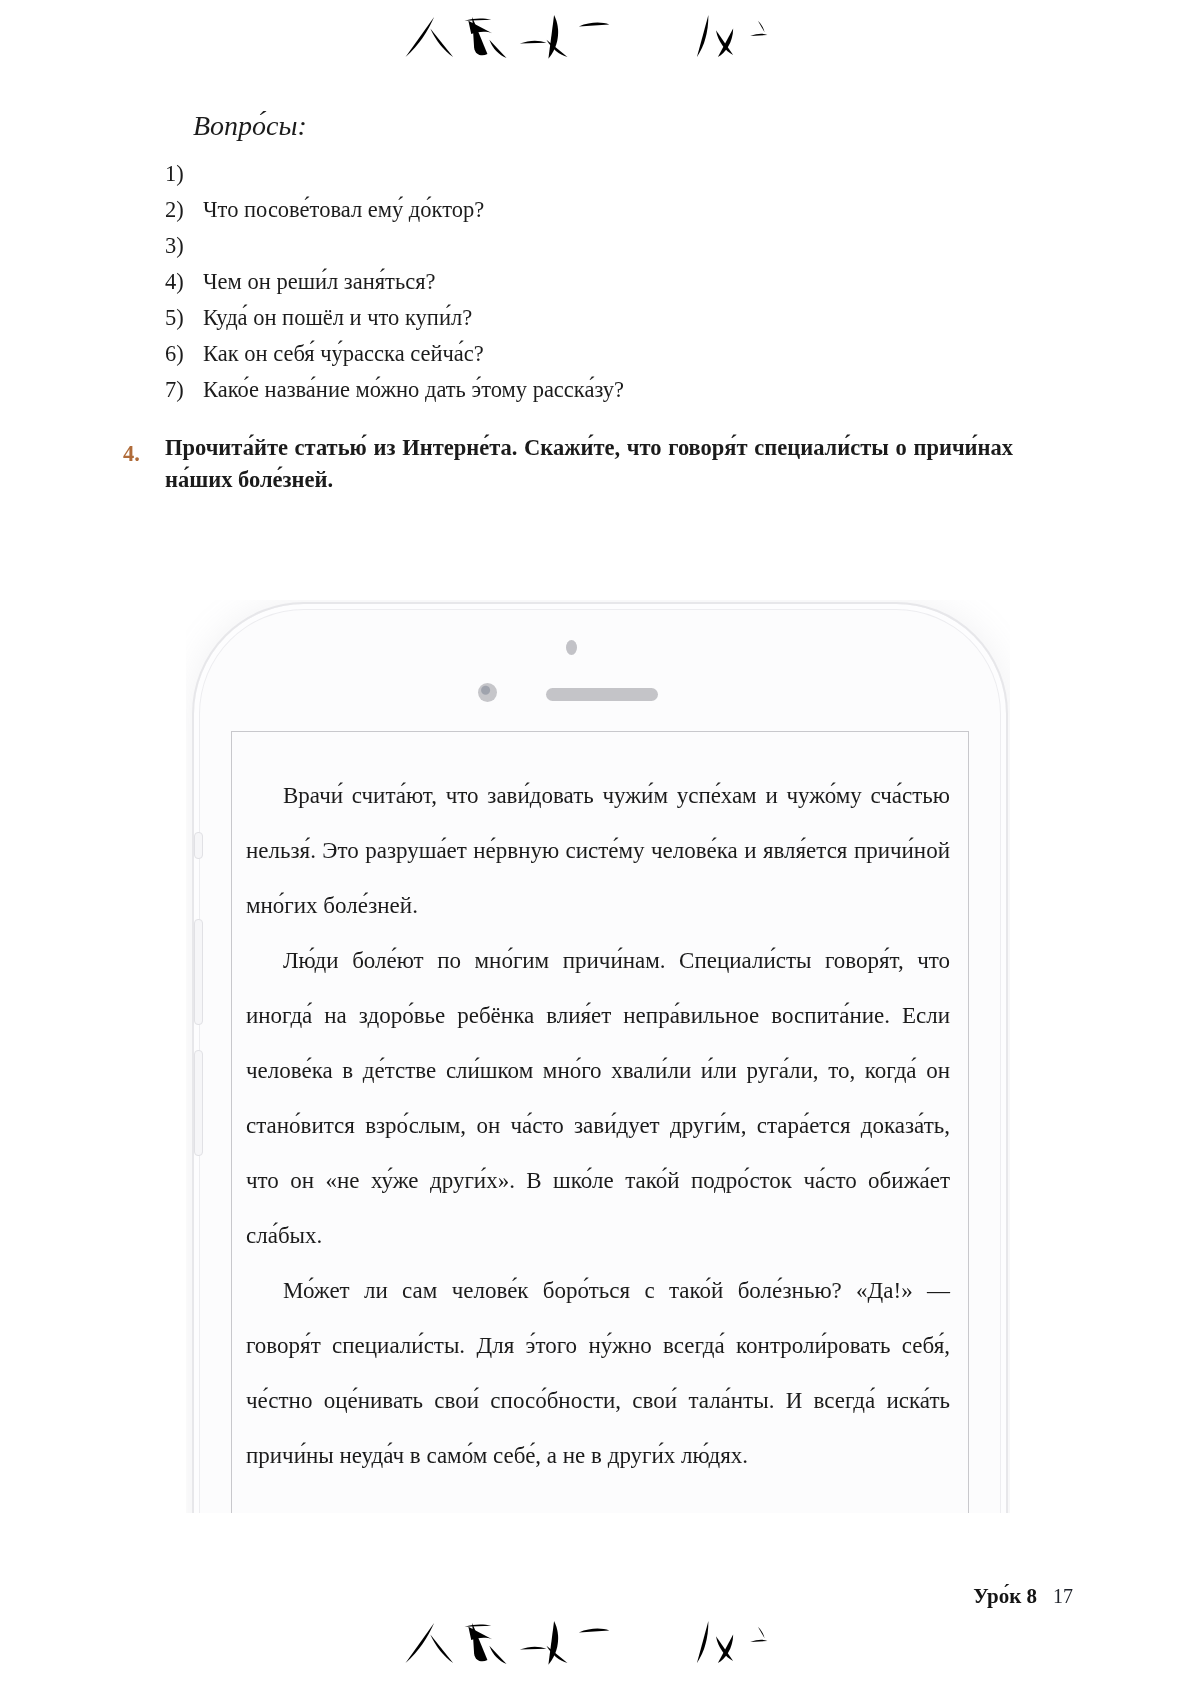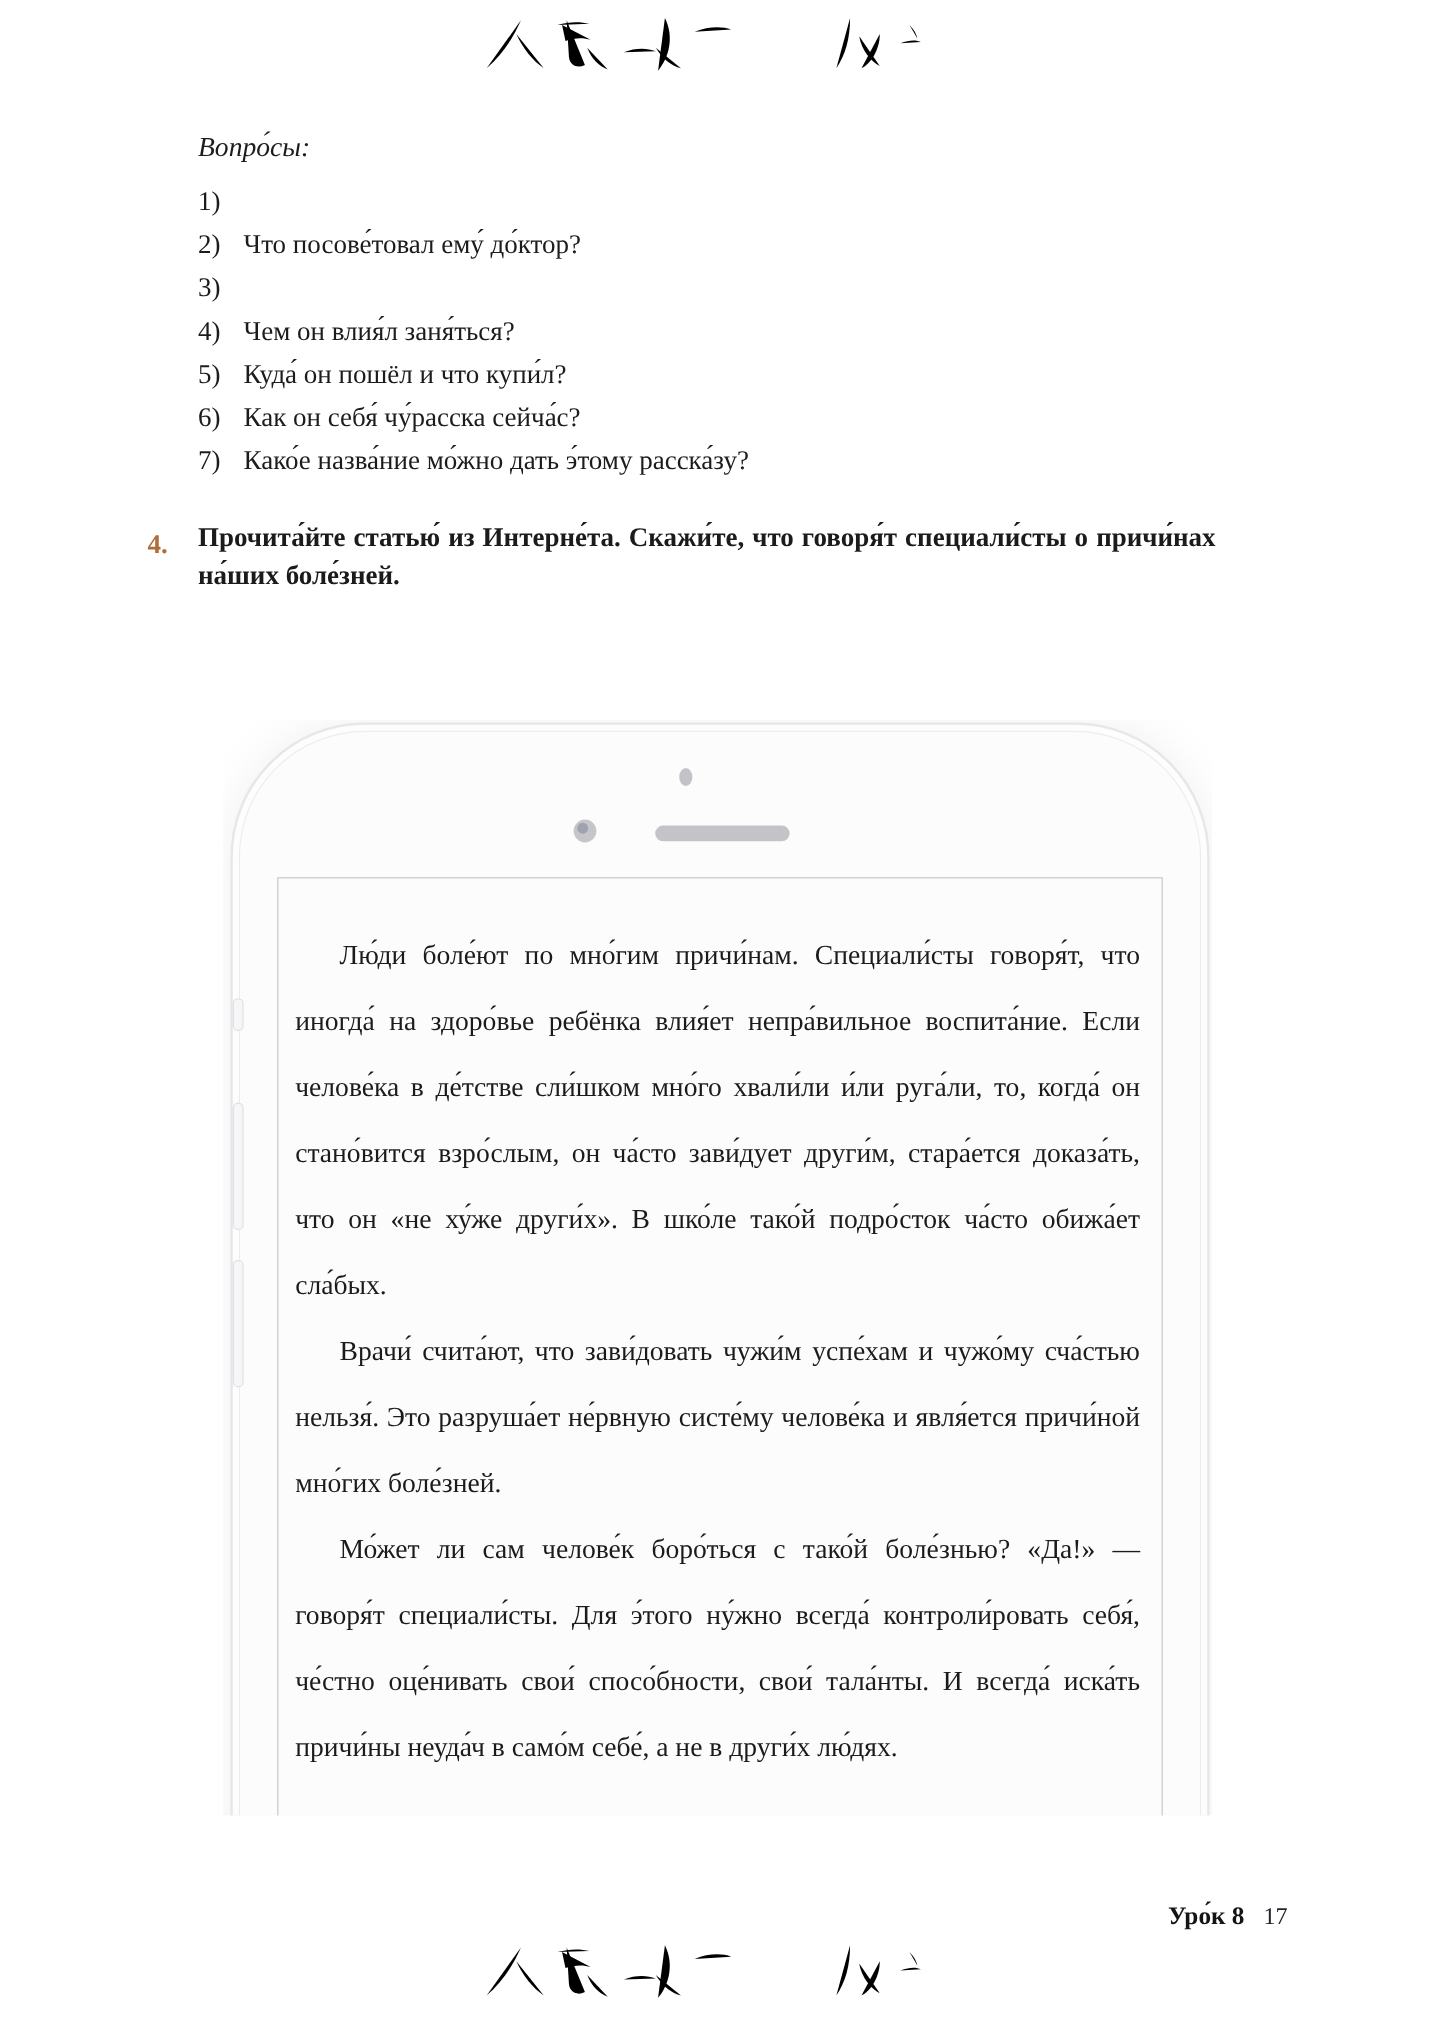--- a/index.html
+++ b/index.html
@@ -11,21 +11,21 @@
     color:#1c1c1c;
     overflow:hidden;
   }
   
   .logo{position:absolute;left:0;right:0;display:flex;justify-content:center;}
   .logo-top{top:8px;}
   .logo-bottom{top:1614px;}
   .logo svg{width:400px;height:56px;}
   
   .questions{position:absolute;left:165px;top:110px;width:880px;}
-  .q-heading{font-style:italic;font-size:23px;margin-bottom:18px;}
+  .q-heading{font-style:italic;font-size:28px;margin-bottom:18px;margin-left:28px;}
   .q-list{list-style:none;margin:0;padding:0;}
   .q-item{display:flex;font-size:22.5px;line-height:28px;margin-bottom:8px;}
   .q-num{width:38px;flex-shrink:0;}
   
   .task{position:absolute;left:123px;top:432px;display:flex;}
   .task-num{color:#b06c3a;font-weight:bold;font-size:22.5px;width:42px;flex-shrink:0;line-height:44px;}
   .task-text{margin:0;font-weight:bold;font-size:22.5px;line-height:32px;width:848px;text-align:justify;color:#1b1b1b;}
   
   .phone{position:absolute;left:186px;top:600px;width:824px;height:913px;overflow:hidden;}
   .phone-body{
@@ -117,21 +117,21 @@
       </li>
       <li class="q-item">
         <span class="q-num">2)</span>
         <span class="q-text">Что посове́товал ему́ до́ктор?</span>
       </li>
       <li class="q-item">
         <span class="q-num">3)</span>
       </li>
       <li class="q-item">
         <span class="q-num">4)</span>
-        <span class="q-text">Чем он влия́л заня́ться?</span>
+        <span class="q-text">Чем он реши́л заня́ться?</span>
       </li>
       <li class="q-item">
         <span class="q-num">5)</span>
         <span class="q-text">Куда́ он пошёл и что купи́л?</span>
       </li>
       <li class="q-item">
         <span class="q-num">6)</span>
         <span class="q-text">Как он себя́ чу́расска сейча́с?</span>
       </li>
       <li class="q-item">
@@ -152,22 +152,22 @@
       <span class="side-btn vol-up"></span>
       <span class="side-btn vol-down"></span>
       <span class="sensor"></span>
       <span class="camera"></span>
       <span class="speaker"></span>
       <div class="screen"></div>
     </div>
   </div>
 
   <article class="article">
+    <p>Врачи́ счита́ют, что зави́довать чужи́м успе́хам и чужо́му сча́стью нельзя́. Это разруша́ет не́рвную систе́му челове́ка и явля́ется причи́ной мно́гих боле́зней.</p>
     <p>Лю́ди боле́ют по мно́гим причи́нам. Специали́сты говоря́т, что иногда́ на здоро́вье ребёнка влия́ет непра́вильное воспита́ние. Если челове́ка в де́тстве сли́шком мно́го хвали́ли и́ли руга́ли, то, когда́ он стано́вится взро́слым, он ча́сто зави́дует други́м, стара́ется доказа́ть, что он «не ху́же други́х». В шко́ле тако́й подро́сток ча́сто обижа́ет сла́бых.</p>
-    <p>Врачи́ счита́ют, что зави́довать чужи́м успе́хам и чужо́му сча́стью нельзя́. Это разруша́ет не́рвную систе́му челове́ка и явля́ется причи́ной мно́гих боле́зней.</p>
     <p>Мо́жет ли сам челове́к боро́ться с тако́й боле́знью? «Да!» — говоря́т специали́сты. Для э́того ну́жно всегда́ контроли́ровать себя́, че́стно оце́нивать свои́ спосо́бности, свои́ тала́нты. И всегда́ иска́ть причи́ны неуда́ч в само́м себе́, а не в други́х лю́дях.</p>
   </article>
 
   <footer class="footer">
     <span class="lesson">Уро́к 8</span>
     <span class="pagenum">17</span>
   </footer>
 
   <div class="logo logo-bottom" title="人民教育出版社">
     <svg viewBox="0 0 420 56">

